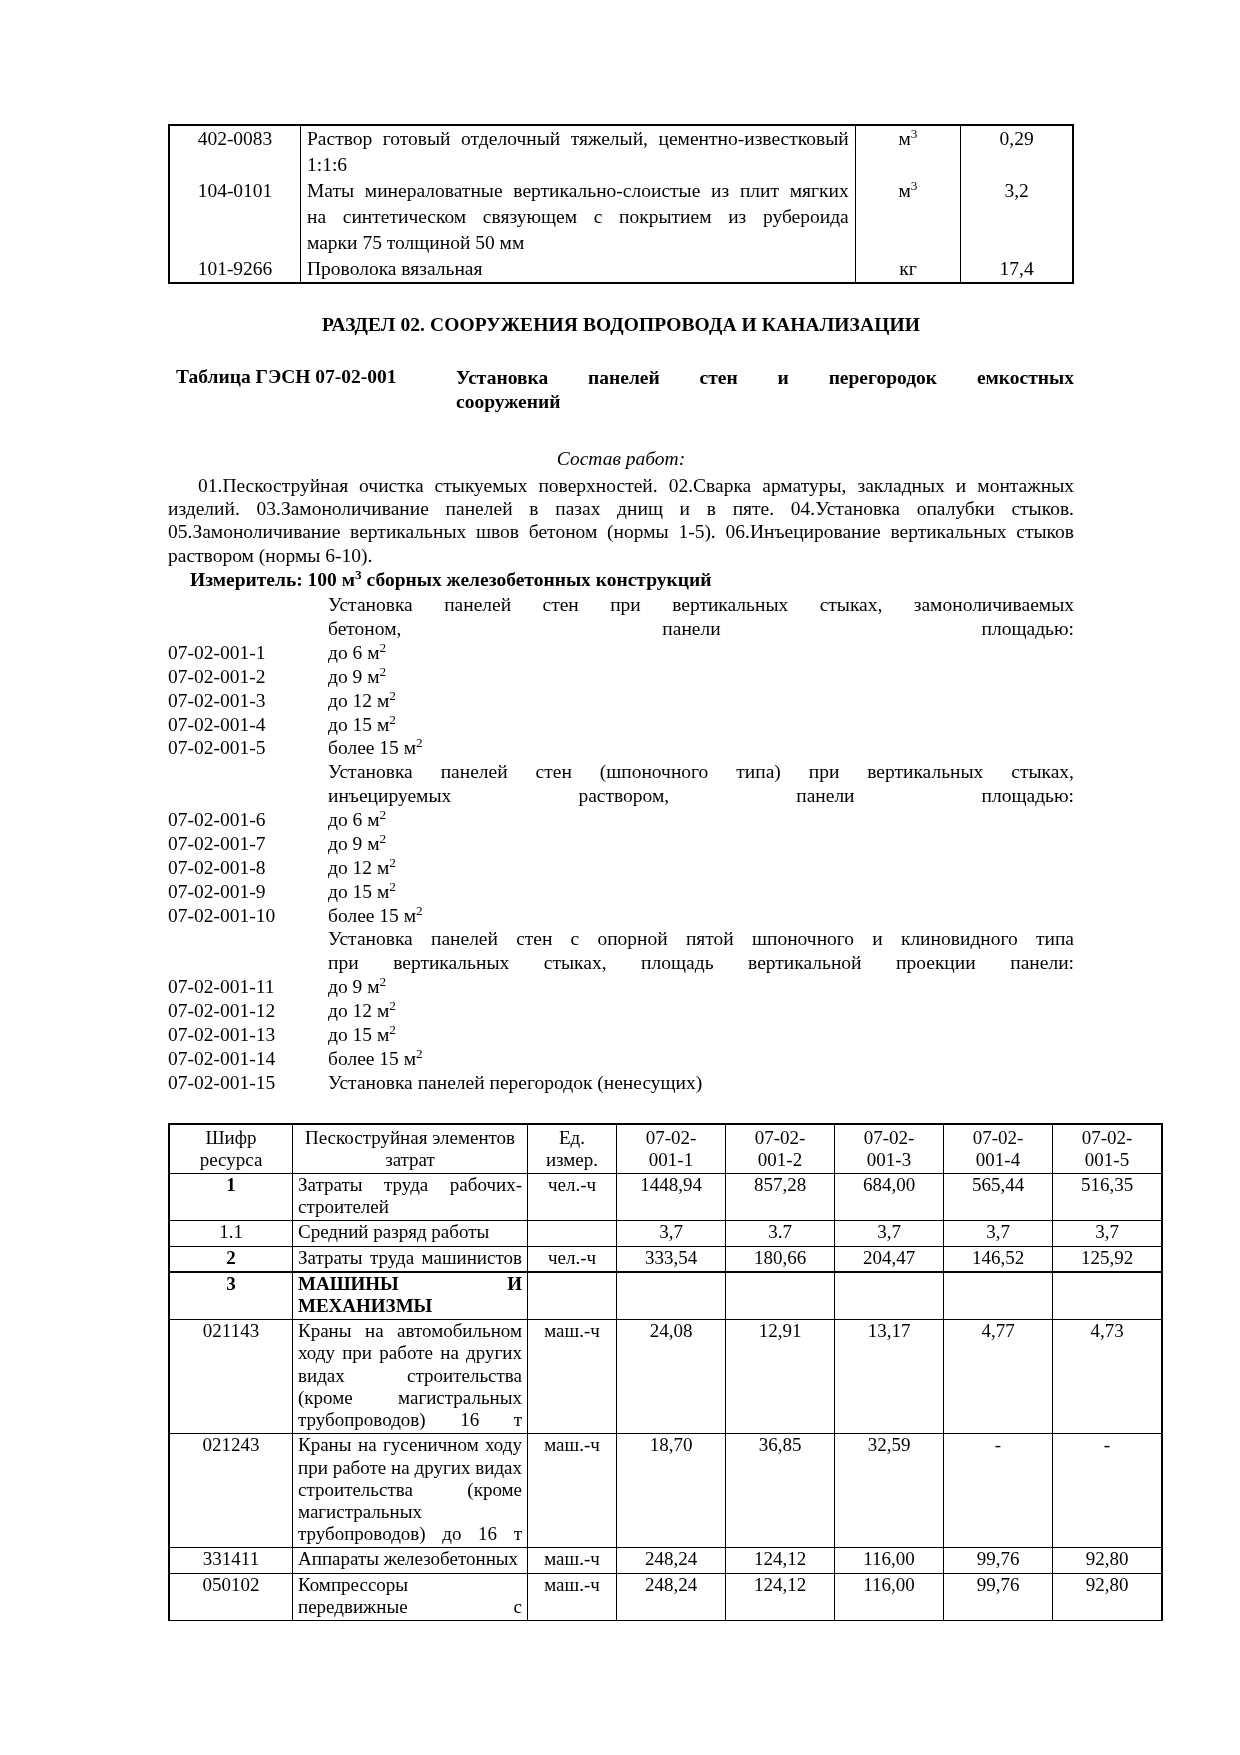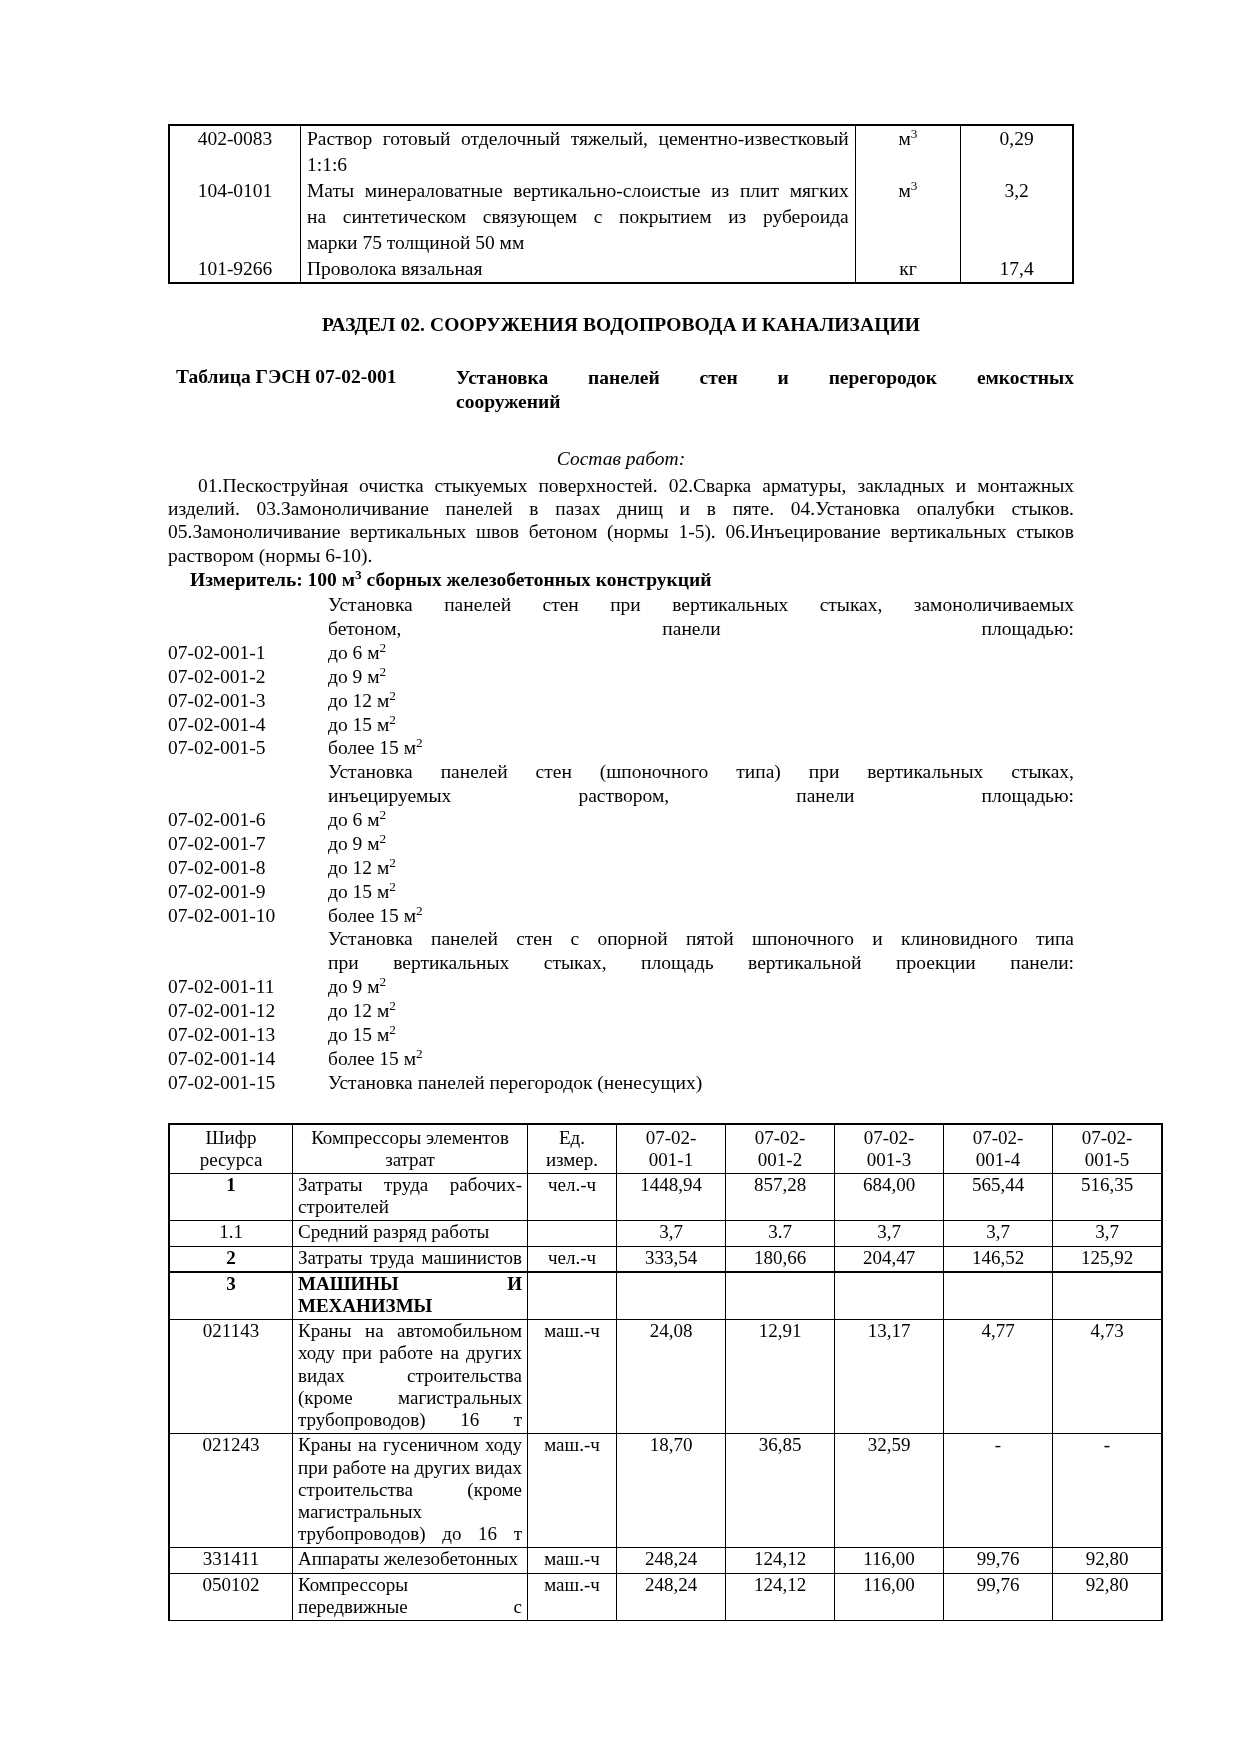--- a/index.html
+++ b/index.html
@@ -281,21 +281,21 @@
 
     <div class="res-wrap">
       <table class="res">
         <tbody>
           <tr class="hdr">
             <td class="w-code">
               <div>Шифр</div>
               <div>ресурса</div>
             </td>
             <td class="w-name">
-              <div>Компрессоры элементов</div>
+              <div>Пескоструйная элементов</div>
               <div>затрат</div>
             </td>
             <td class="w-unit">
               <div>Ед.</div>
               <div>измер.</div>
             </td>
             <td class="w-v">
               <div>07-02-</div>
               <div>001-1</div>
             </td>

